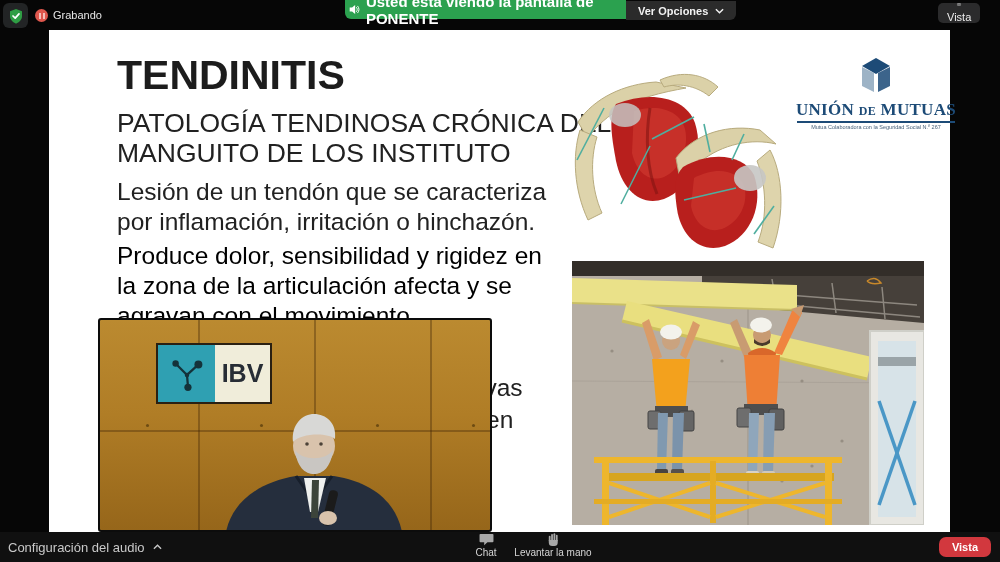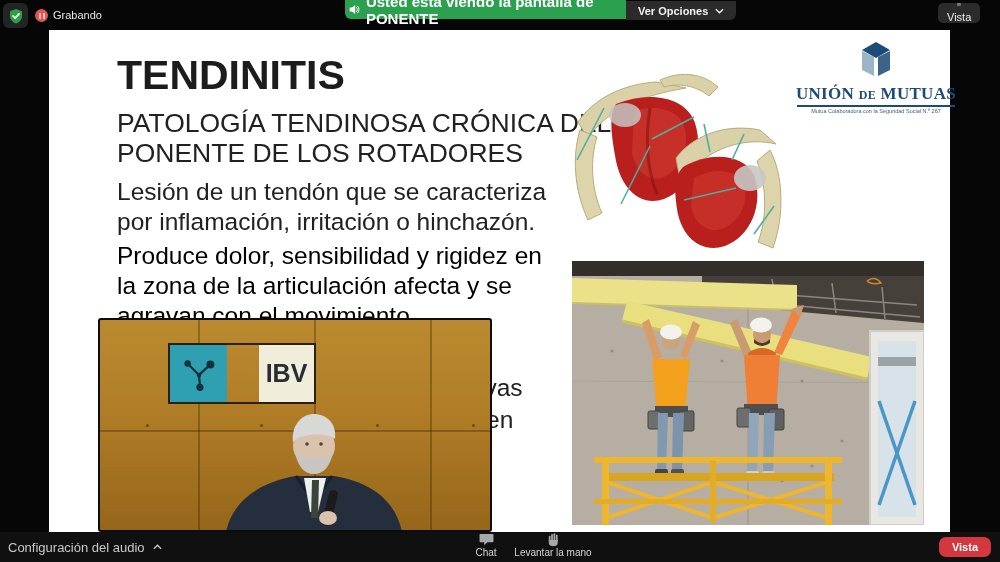--- a/index.html
+++ b/index.html
@@ -31,21 +31,21 @@
   .slide-subtitle { position:absolute; left:68px; top:78px; font-size:26.5px; color:#212121;
     line-height:30px; }
   .slide-para1 { position:absolute; left:68px; top:147px; font-size:24.5px; color:#212121;
     line-height:30px; }
   .slide-para2 { position:absolute; left:68px; top:211px; font-size:24.5px; color:#000000;
     line-height:30px; }
   .frag { position:absolute; font-size:24.5px; color:#212121; }
   .frag-1 { left:430px; top:344px; }
   .frag-2 { left:437px; top:376px; }
   
-  .udm { position:absolute; left:746px; top:8px; width:162px; height:84px; text-align:center; }
+  .udm { position:absolute; left:746px; top:24px; width:162px; height:84px; text-align:center; }
   .udm-name { font-family:"Liberation Serif", serif; font-weight:bold; color:#1d4b77;
     font-size:17px; letter-spacing:.3px; margin-top:2px; white-space:nowrap; }
   .udm-name .sm { font-size:12px; }
   .udm-rule { height:2px; background:#1d4b77; margin:1px 2px 1px 2px; }
   .udm-tagline { font-size:6px; color:#46607a; transform:scale(.92); white-space:nowrap; }
   
   .bottombar { position:absolute; left:0; top:532px; width:1000px; height:30px; background:#101010; }
   .audio-settings { position:absolute; left:8px; top:0; height:30px; display:flex;
     align-items:center; gap:8px; color:#c9c9c9; font-size:13px; cursor:pointer; }
   .ctrl { position:absolute; top:1px; display:flex; flex-direction:column; align-items:center;
@@ -55,21 +55,21 @@
   .leave-btn { position:absolute; right:9px; top:5px; height:20px; padding:0 13px;
     background:#d2383e; border:none; border-radius:7px; color:#fff; font-size:11px;
     font-weight:bold; cursor:pointer; font-family:"Liberation Sans", sans-serif; }
   
   .webcam { position:absolute; left:98px; top:318px; width:394px; height:214px; z-index:5;
     border:2px solid #0c0c0c; border-radius:3px; overflow:hidden;
     background:linear-gradient(180deg,#bb8a30 0%, #b07d26 45%, #96661a 100%); }
   .wood-seam-v { position:absolute; top:0; width:2px; height:100%; background:rgba(60,35,5,.35); }
   .wood-seam-h { position:absolute; left:0; top:110px; width:100%; height:2px; background:rgba(60,35,5,.35); }
   .screw { position:absolute; width:3px; height:3px; border-radius:50%; background:#6d4c12; }
-  .plaque { position:absolute; left:68px; top:23px; display:flex; border:2px solid #2a2012;gap:32px; }
+  .plaque { position:absolute; left:56px; top:23px; display:flex; border:2px solid #2a2012; }
   .plaque-teal { width:57px; height:57px; background:#2fa0b2; display:flex; align-items:center; justify-content:center; }
   .plaque-cream { width:55px; height:57px; background:#f0edda; display:flex; align-items:center; justify-content:center;
     font-size:25px; font-weight:bold; color:#272d35; letter-spacing:0; }
   .inst-text { position:absolute; left:196px; top:30px; font-size:8.5px; font-weight:bold;
     letter-spacing:3.2px; color:#53351a; line-height:19px; white-space:nowrap; }
   .presenter { position:absolute; left:104px; bottom:-2px; }
   .anatomy { position:absolute; left:515px; top:30px; }
   .workers-photo { position:absolute; left:523px; top:231px; }
 </style>
 </head>
@@ -107,21 +107,21 @@
     <line x1="9.2" y1="0.7" x2="9.2" y2="11.3" stroke="#ededed" stroke-width="1.1"></line>
     <line x1="0.7" y1="4.3" x2="13.3" y2="4.3" stroke="#ededed" stroke-width="1.1"></line>
   </svg>
   <span>Vista</span>
 </div>
 
 <div class="slide">
   <div class="slide-title">TENDINITIS</div>
   <div class="slide-subtitle">
     <div>PATOLOGÍA TENDINOSA CRÓNICA DEL</div>
-    <div>PONENTE DE LOS ROTADORES</div>
+    <div>MANGUITO DE LOS INSTITUTO</div>
   </div>
   <div class="slide-para1">
     <div>Lesión de un tendón que se  caracteriza</div>
     <div>por inflamación, irritación o hinchazón.</div>
   </div>
   <div class="slide-para2">
     <div>Produce dolor, sensibilidad y rigidez en</div>
     <div>la zona de la articulación afecta y se</div>
     <div>agravan con el movimiento.</div>
   </div>

